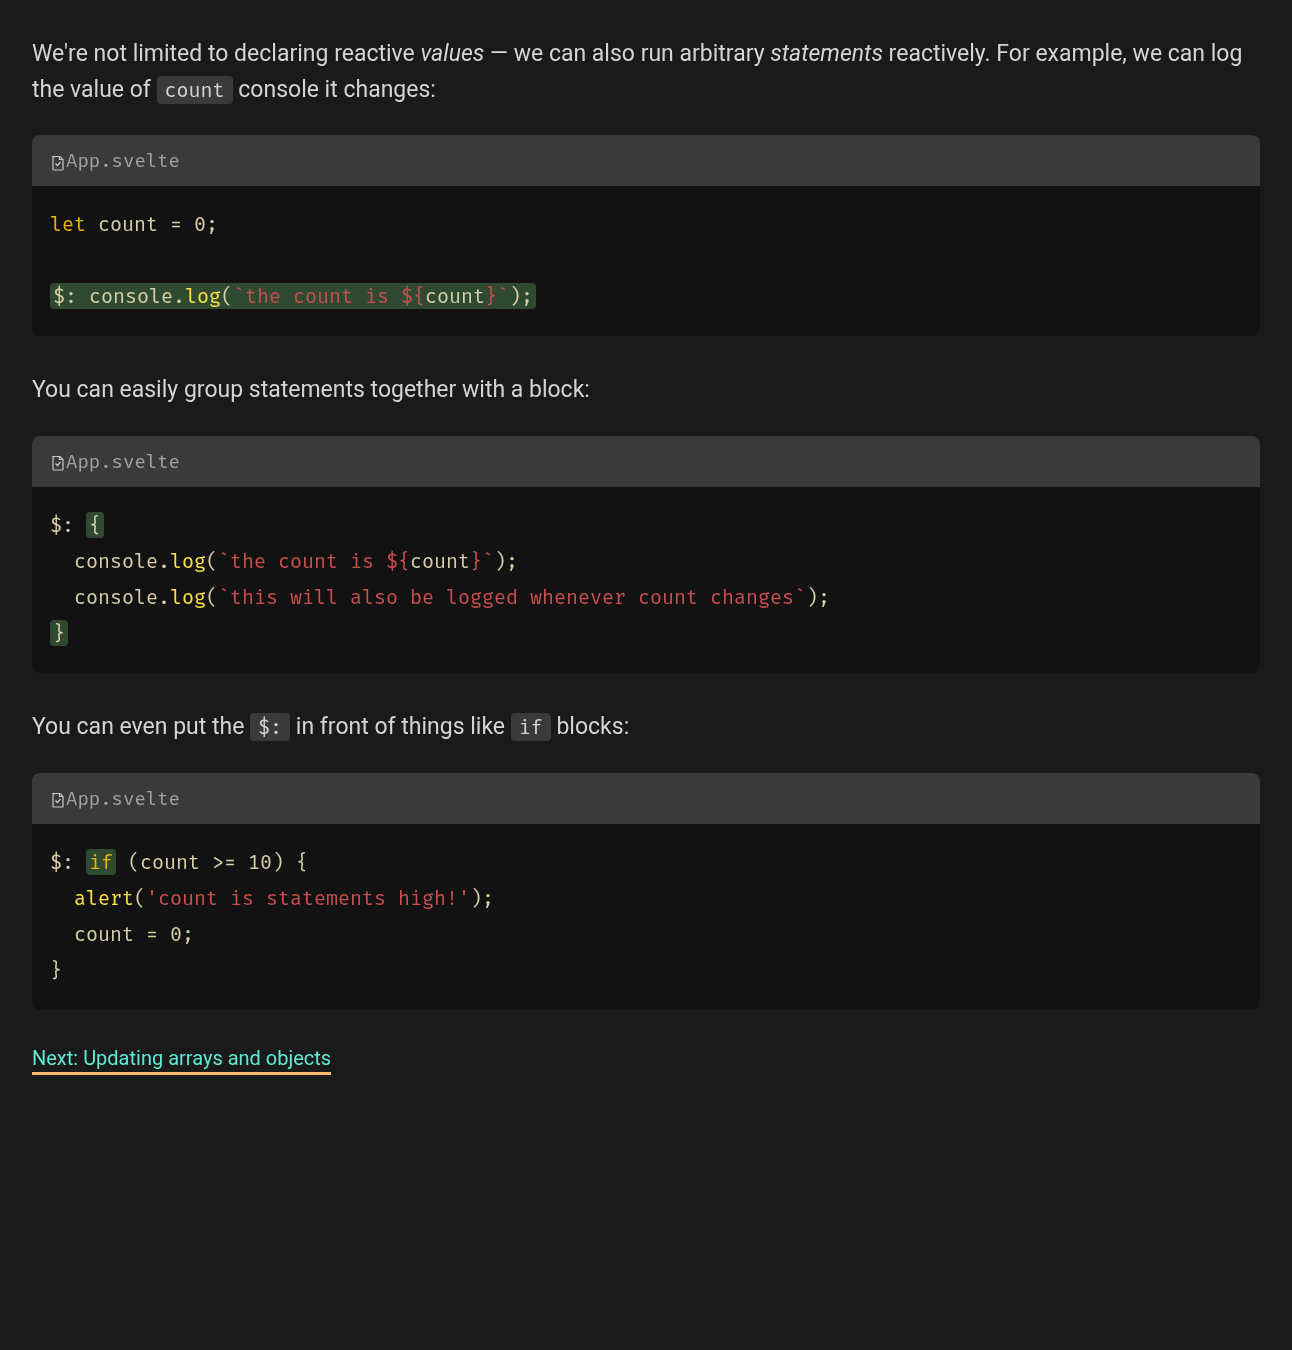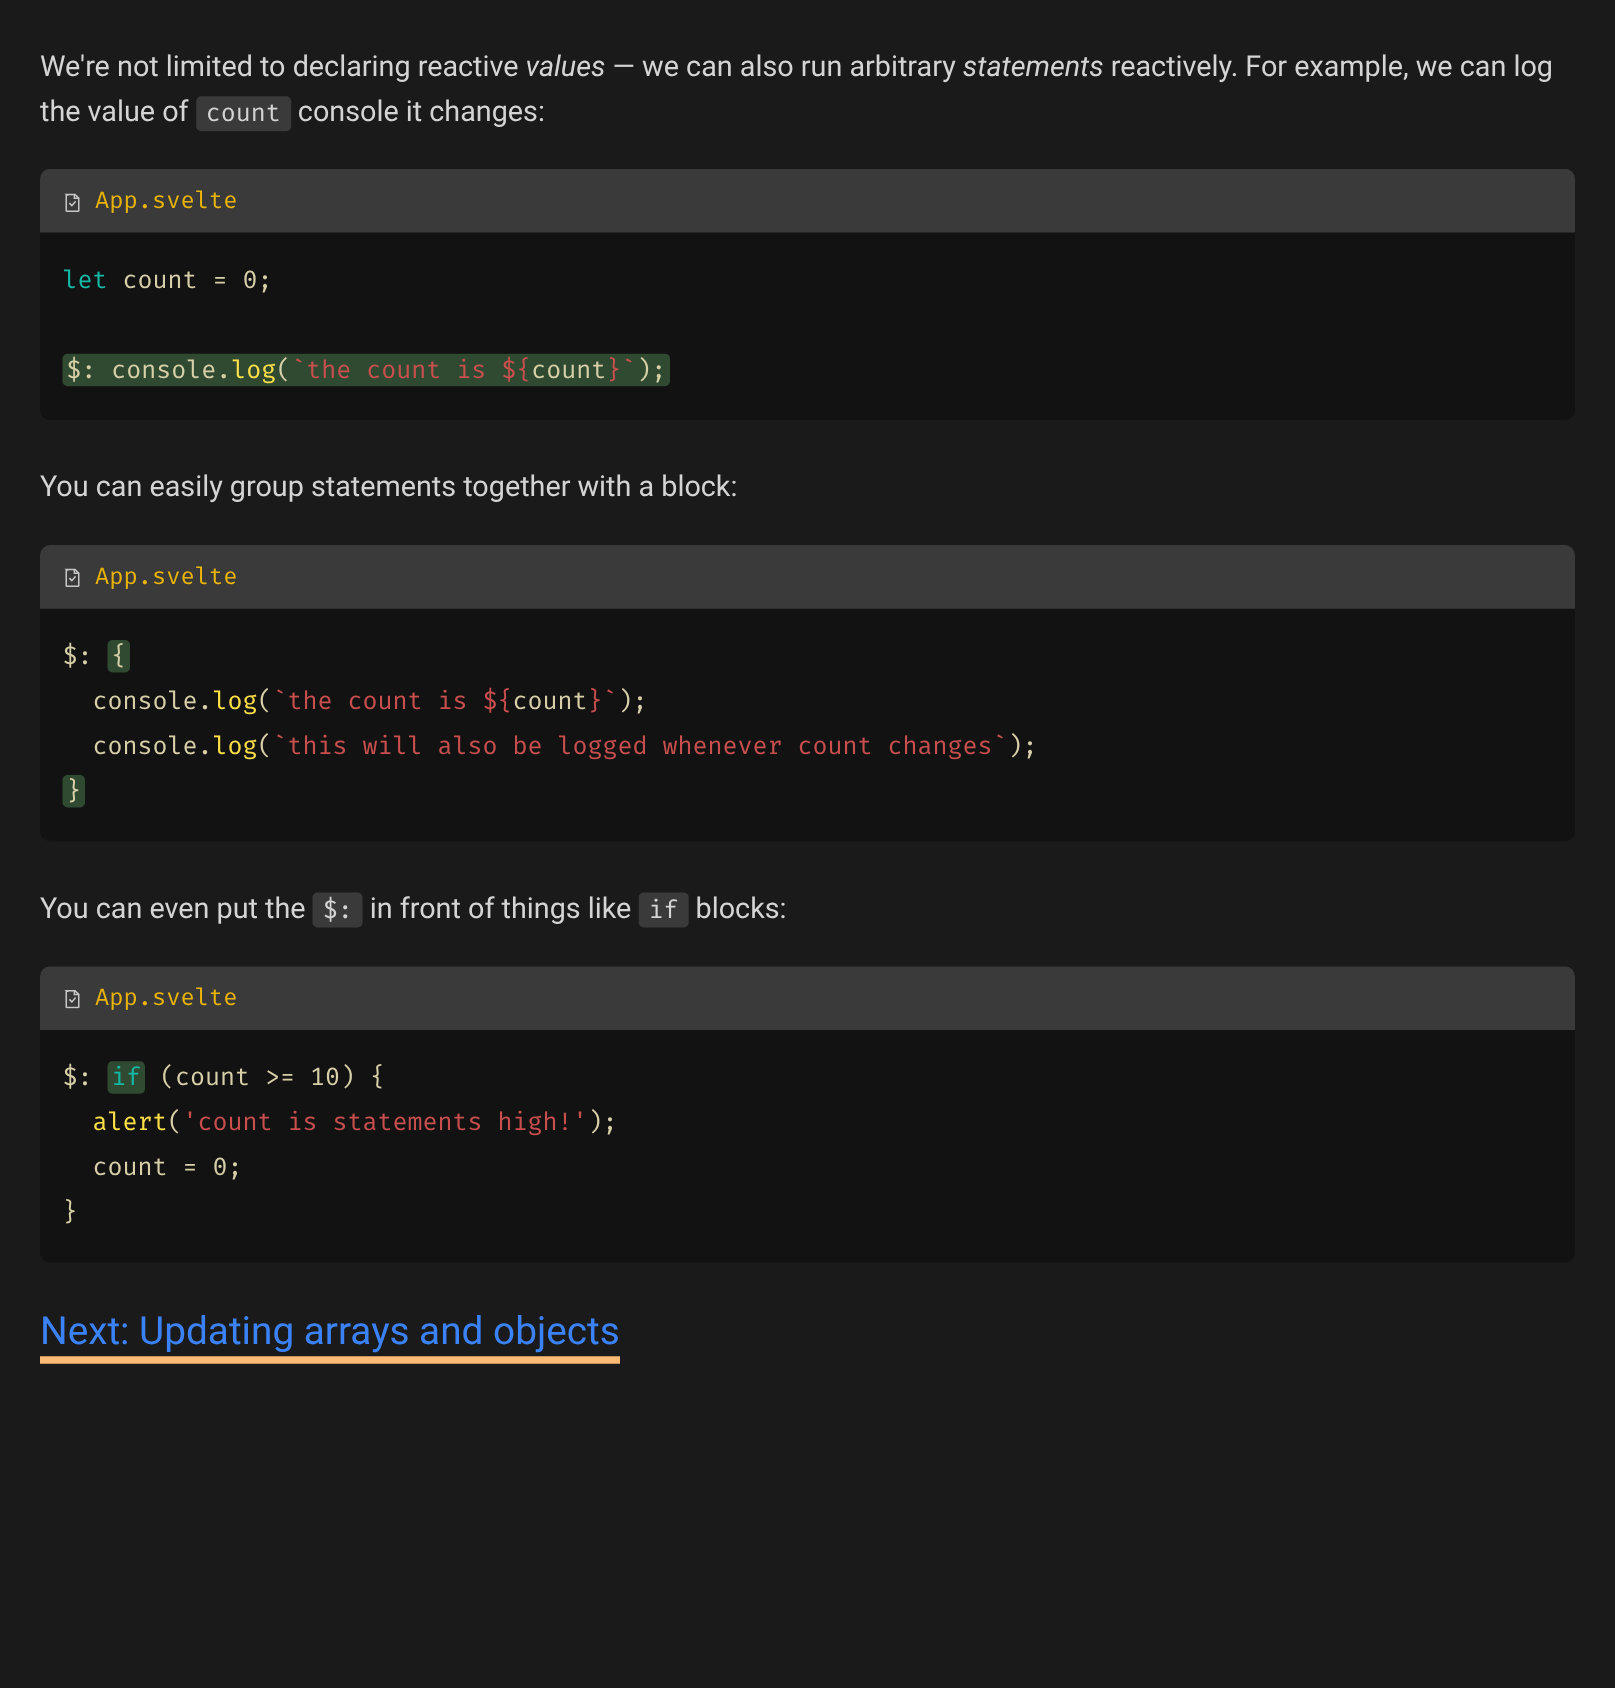--- a/index.html
+++ b/index.html
@@ -33,57 +33,56 @@
     background: #121212;
     border-radius: 8px;
     overflow: hidden;
     margin: 0 0 36px 0;
   }
   .codecard-header {
     background: #3a3a3a;
     padding: 14px 18px;
     display: flex;
     align-items: center;
-    gap: 10px;
     font-family: "Fira Mono", ui-monospace, SFMono-Regular, Menlo, Consolas, monospace;
     font-size: 19px;
-    color: #eab308;
+    color: #a3a3a3;
   }
   .file-icon {
     width: 16px;
     height: 16px;
     display: inline-block;
   }
   pre.codebody {
     margin: 0;
     padding: 20px 18px 22px 18px;
     font-family: "Fira Mono", ui-monospace, SFMono-Regular, Menlo, Consolas, monospace;
     font-size: 20px;
     line-height: 1.8;
     color: #d6cfa8;
     white-space: pre;
     overflow-x: auto;
   }
-  .tok-kw   { color: #14b8a6; }
+  .tok-kw   { color: #eab308; }
   .tok-id   { color: #d6cfa8; }
   .tok-op   { color: #d6cfa8; }
   .tok-punc { color: #d6cfa8; }
   .tok-fn   { color: #fde047; }
   .tok-str  { color: #c94f4f; }
   .tok-dollar { color: #d6cfa8; }
   .hl {
     background: #2f4a31;
     border-radius: 4px;
     padding: 1px 3px;
   }
   .next-link {
-    color: #3b82f6;
-    font-size: 31px;
+    color: #5eead4;
+    font-size: 20px;
     text-decoration: none;
-    border-bottom: 6px solid #fdba74;
+    border-bottom: 3px solid #fdba74;
     padding-bottom: 2px;
   }
 </style>
 </head>
 <body>
 
 <div class="page">
 
   <p class="prose">
     <span>We're not limited to declaring reactive </span><em>values</em><span> — we can also run arbitrary </span><em>statements</em><span> reactively. For example, we can log the value of </span><code class="inline">count</code><span> console it changes:</span>

